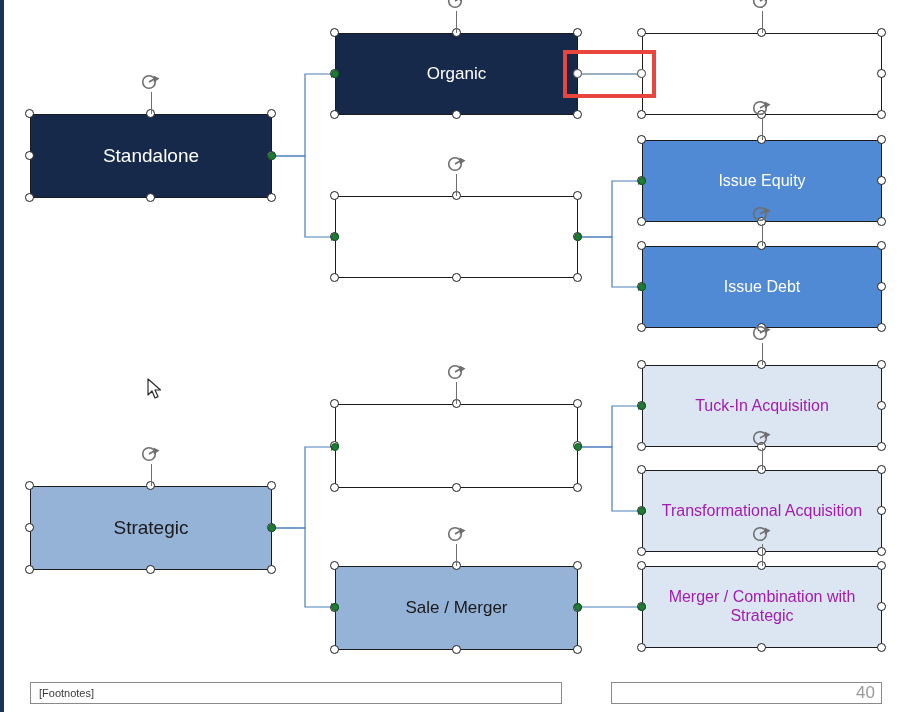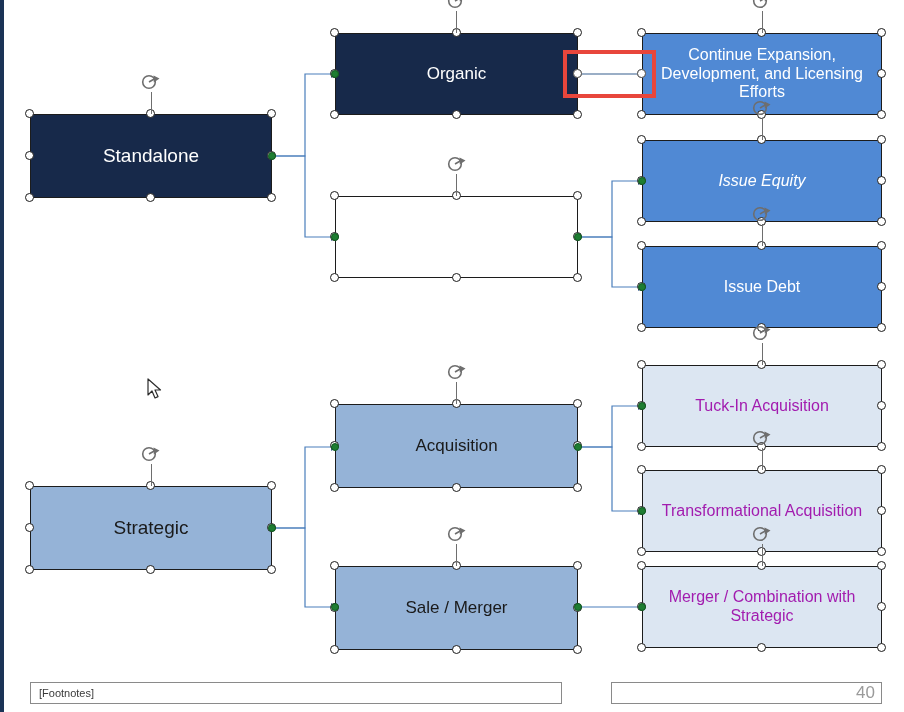--- a/index.html
+++ b/index.html
@@ -128,39 +128,33 @@
 
   <div class="box navy" style="left:30px;top:114px;width:242px;height:84px;font-size:19px;">
     <span class="txt">Standalone</span>
   </div>
 
   <div class="box navy" style="left:335px;top:33px;width:243px;height:82px;font-size:17px;">
     <span class="txt">Organic</span>
   </div>
 
 
-  <div class="box blue" style="left:642px;top:33px;width:240px;height:82px;font-size:16px;">
-    <span class="txt">Continue Expansion, Development, and Licensing Efforts</span>
-  </div>
-
-  <div class="box blue" style="left:642px;top:140px;width:240px;height:82px;font-size:16px;font-style:italic;">
+
+  <div class="box blue" style="left:642px;top:140px;width:240px;height:82px;font-size:16px;">
     <span class="txt">Issue Equity</span>
   </div>
 
   <div class="box blue" style="left:642px;top:246px;width:240px;height:82px;font-size:16px;">
     <span class="txt">Issue Debt</span>
   </div>
 
   <div class="box mid" style="left:30px;top:486px;width:242px;height:84px;font-size:19px;">
     <span class="txt">Strategic</span>
   </div>
 
-  <div class="box mid" style="left:335px;top:404px;width:243px;height:84px;font-size:17px;">
-    <span class="txt">Acquisition</span>
-  </div>
 
   <div class="box mid" style="left:335px;top:566px;width:243px;height:84px;font-size:17px;">
     <span class="txt">Sale / Merger</span>
   </div>
 
   <div class="box light" style="left:642px;top:365px;width:240px;height:82px;font-size:16px;">
     <span class="txt">Tuck-In Acquisition</span>
   </div>
 
   <div class="box light" style="left:642px;top:470px;width:240px;height:82px;font-size:16px;">

